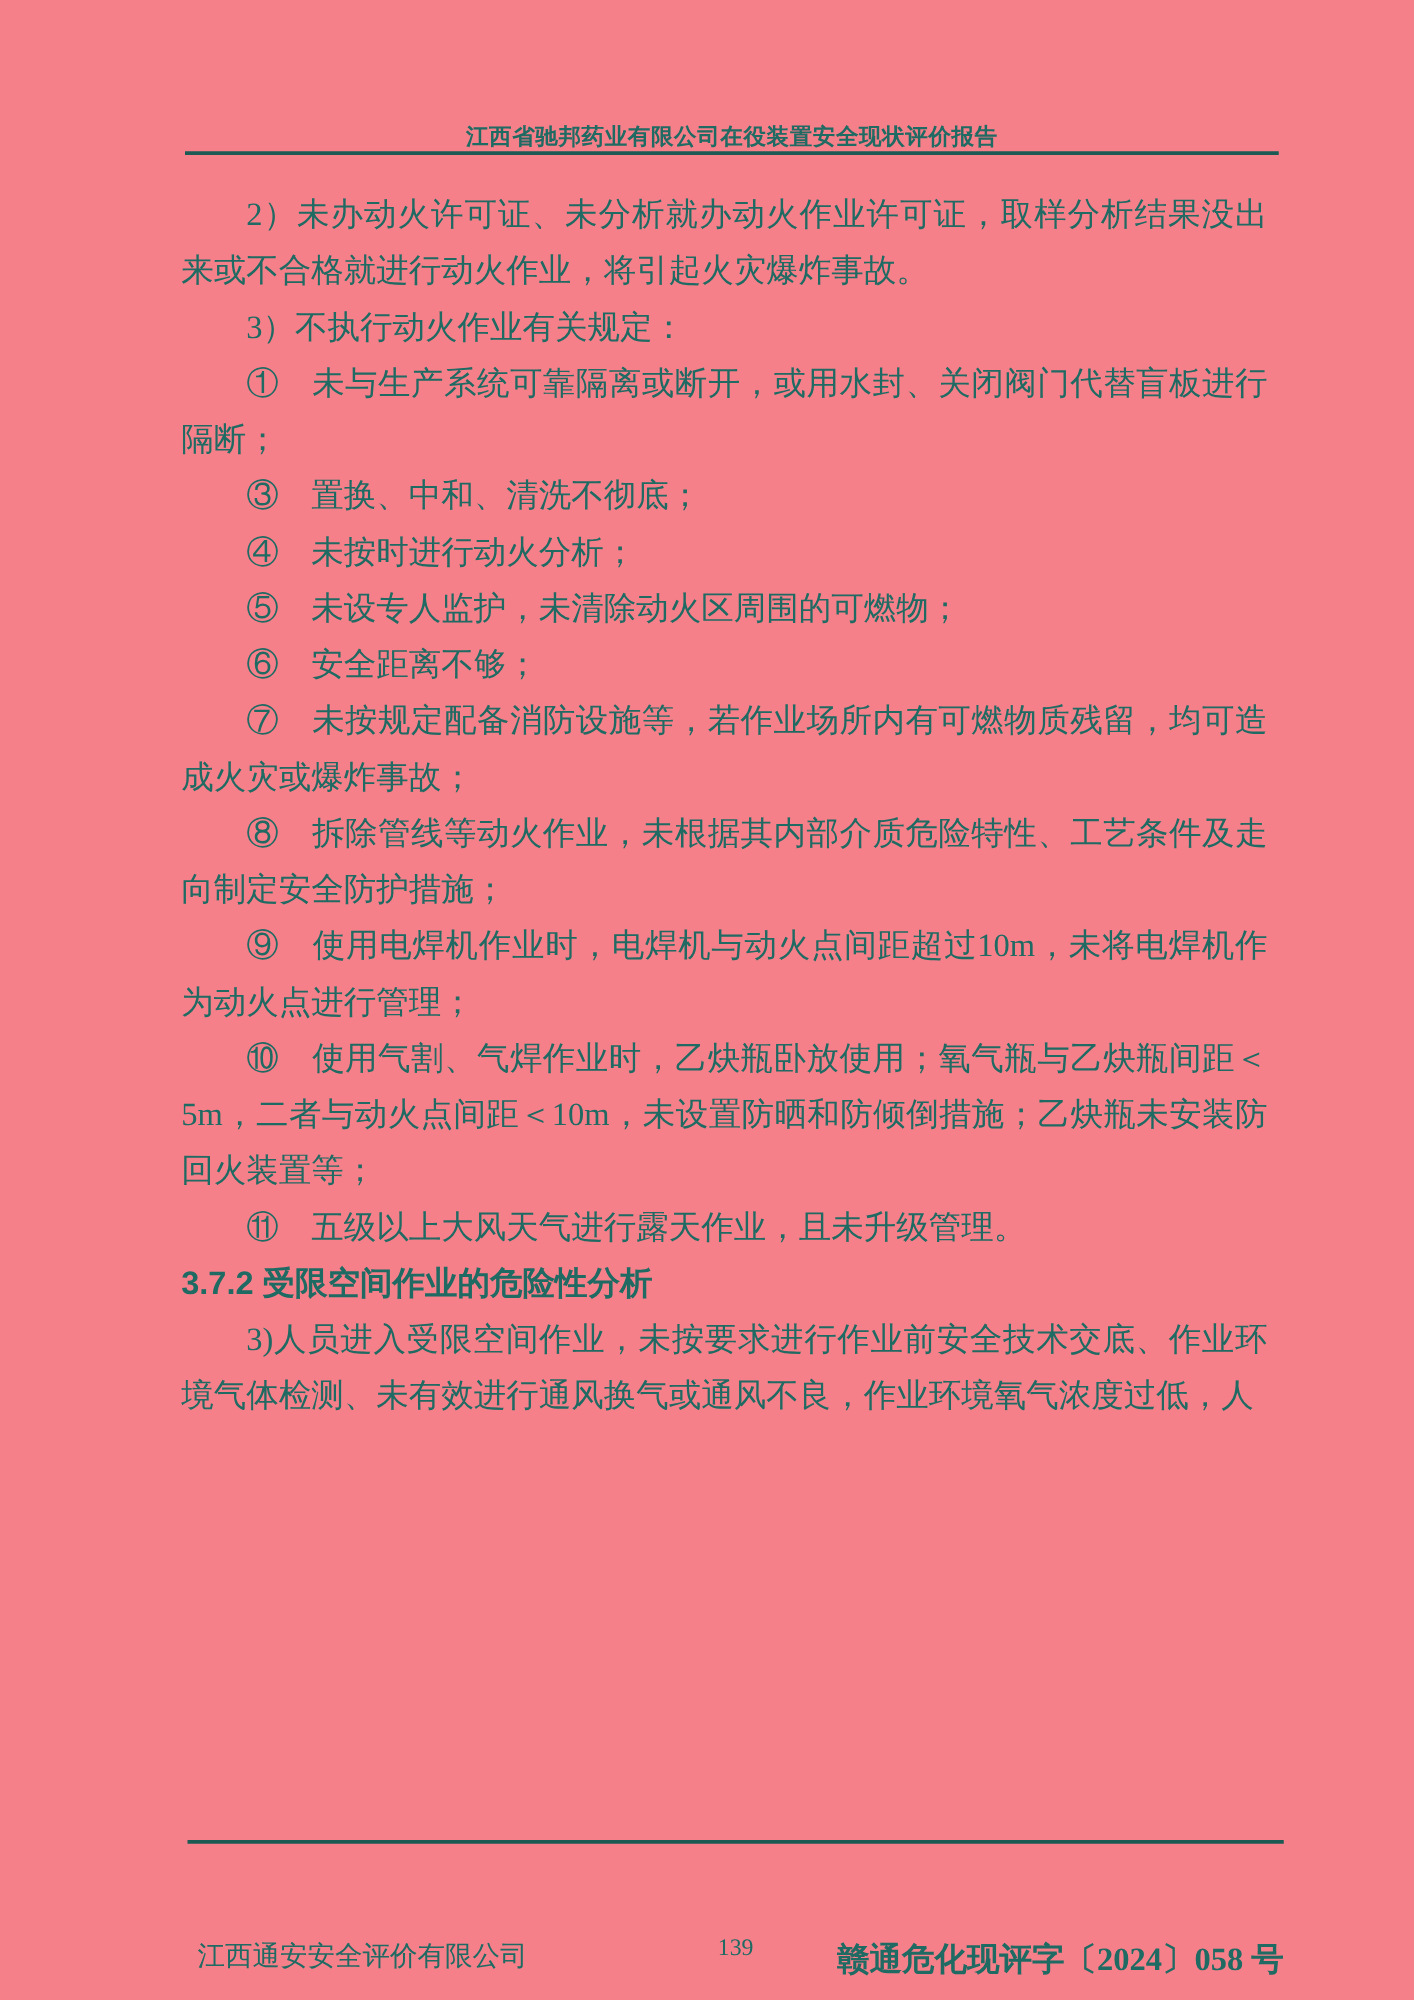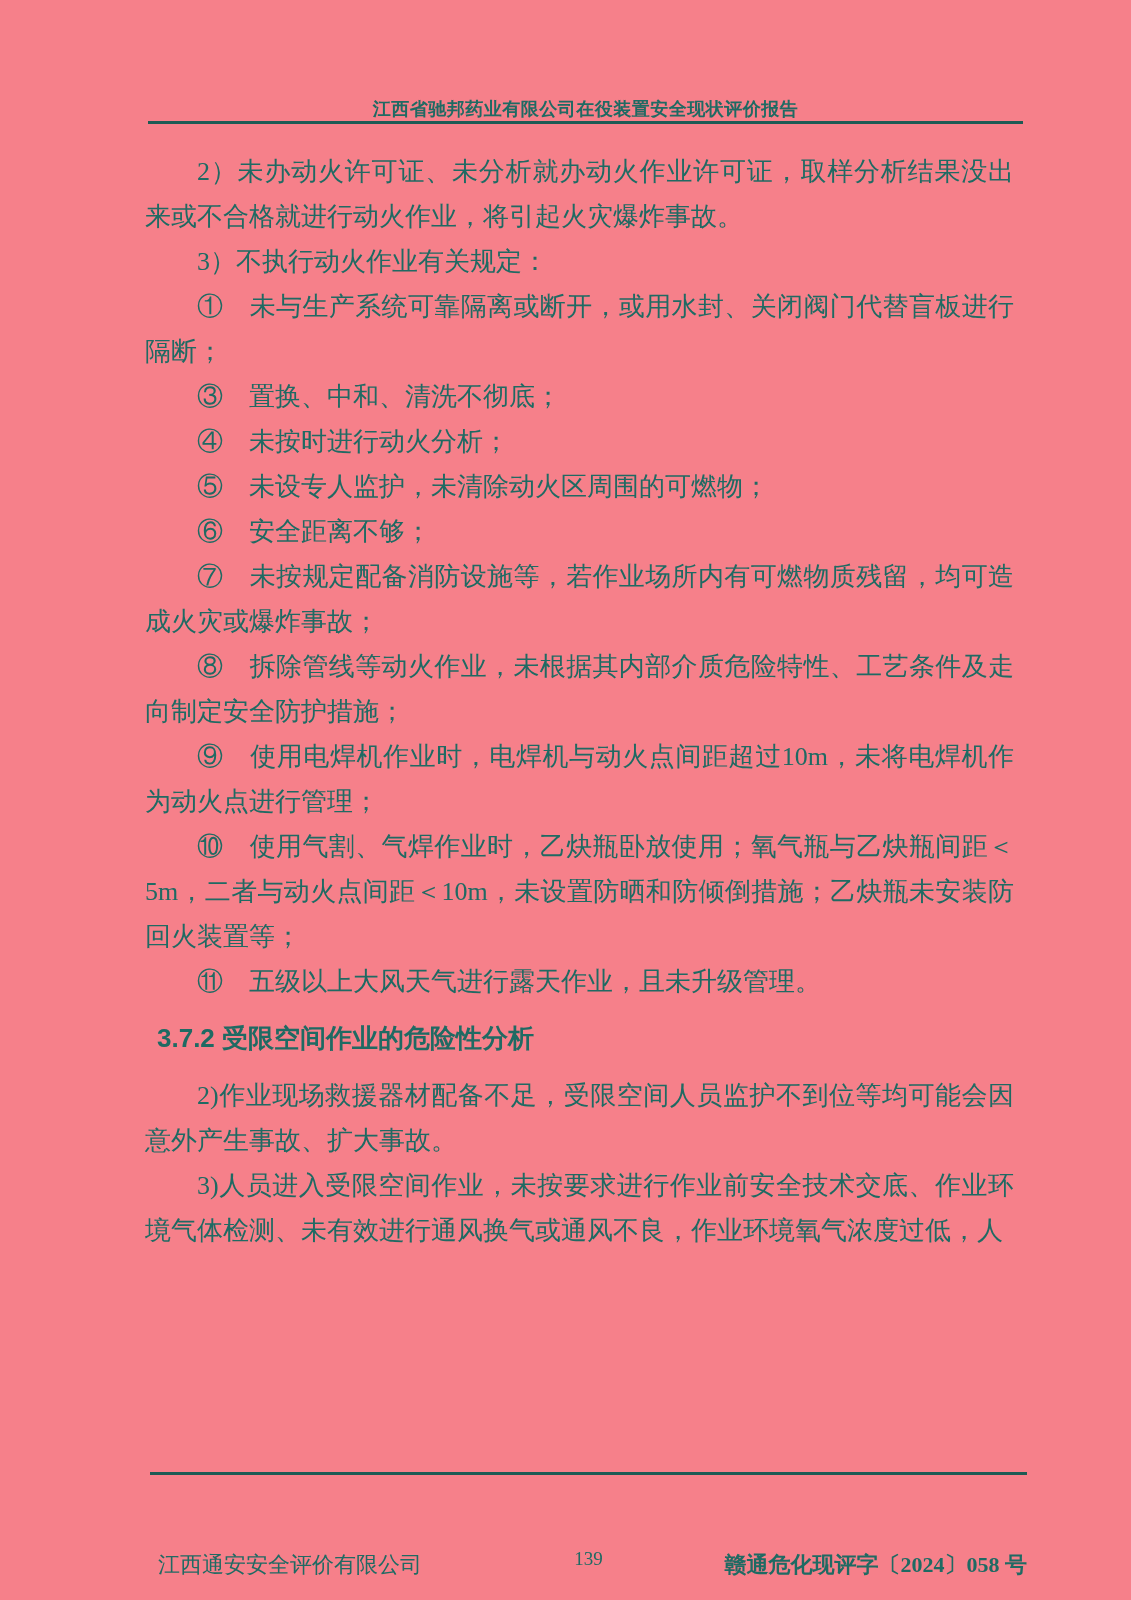--- a/index.html
+++ b/index.html
@@ -54,21 +54,21 @@
   .body-para {
     margin: 0;
     font-size: 26px;
     line-height: 45px;
     text-align: justify;
     text-indent: 2em;
     color: var(--ink);
     font-family: "Liberation Serif", "DejaVu Serif", serif;
   }
   .section-heading {
-    margin: 12px;
+    margin: 0;
     font-size: 26px;
     line-height: 45px;
     font-weight: bold;
     text-indent: 0;
     color: var(--ink);
     font-family: "Liberation Sans", "DejaVu Sans", sans-serif;
   }
   
   .footer-rule {
     position: absolute;
@@ -98,21 +98,21 @@
     left: 50%;
     transform: translateX(-50%);
     top: 0;
     font-size: 19px;
     color: var(--ink);
   }
   .footer-doc {
     position: absolute;
     right: 0;
     top: 2px;
-    font-size: 22px;
+    font-size: 26px;
     font-weight: bold;
     color: var(--ink);
     white-space: nowrap;
   }
 </style>
 </head>
 <body>
 
 <div class="page">
 
@@ -126,21 +126,20 @@
       <p class="body-para">③　置换、中和、清洗不彻底；</p>
       <p class="body-para">④　未按时进行动火分析；</p>
       <p class="body-para">⑤　未设专人监护，未清除动火区周围的可燃物；</p>
       <p class="body-para">⑥　安全距离不够；</p>
       <p class="body-para">⑦　未按规定配备消防设施等，若作业场所内有可燃物质残留，均可造成火灾或爆炸事故；</p>
       <p class="body-para">⑧　拆除管线等动火作业，未根据其内部介质危险特性、工艺条件及走向制定安全防护措施；</p>
       <p class="body-para">⑨　使用电焊机作业时，电焊机与动火点间距超过10m，未将电焊机作为动火点进行管理；</p>
       <p class="body-para">⑩　使用气割、气焊作业时，乙炔瓶卧放使用；氧气瓶与乙炔瓶间距＜5m，二者与动火点间距＜10m，未设置防晒和防倾倒措施；乙炔瓶未安装防回火装置等；</p>
       <p class="body-para">⑪　五级以上大风天气进行露天作业，且未升级管理。</p>
       <h3 class="section-heading">3.7.2 受限空间作业的危险性分析</h3>
-      <p class="body-para">2)作业现场救援器材配备不足，受限空间人员监护不到位等均可能会因意外产生事故、扩大事故。</p>
       <p class="body-para">3)人员进入受限空间作业，未按要求进行作业前安全技术交底、作业环境气体检测、未有效进行通风换气或通风不良，作业环境氧气浓度过低，人</p>
     </div>
 
   <div class="footer-rule"></div>
   <div class="footer">
     <span class="footer-company">江西通安安全评价有限公司</span>
     <span class="footer-page">139</span>
     <span class="footer-doc">赣通危化现评字〔2024〕058 号</span>
   </div>
 

